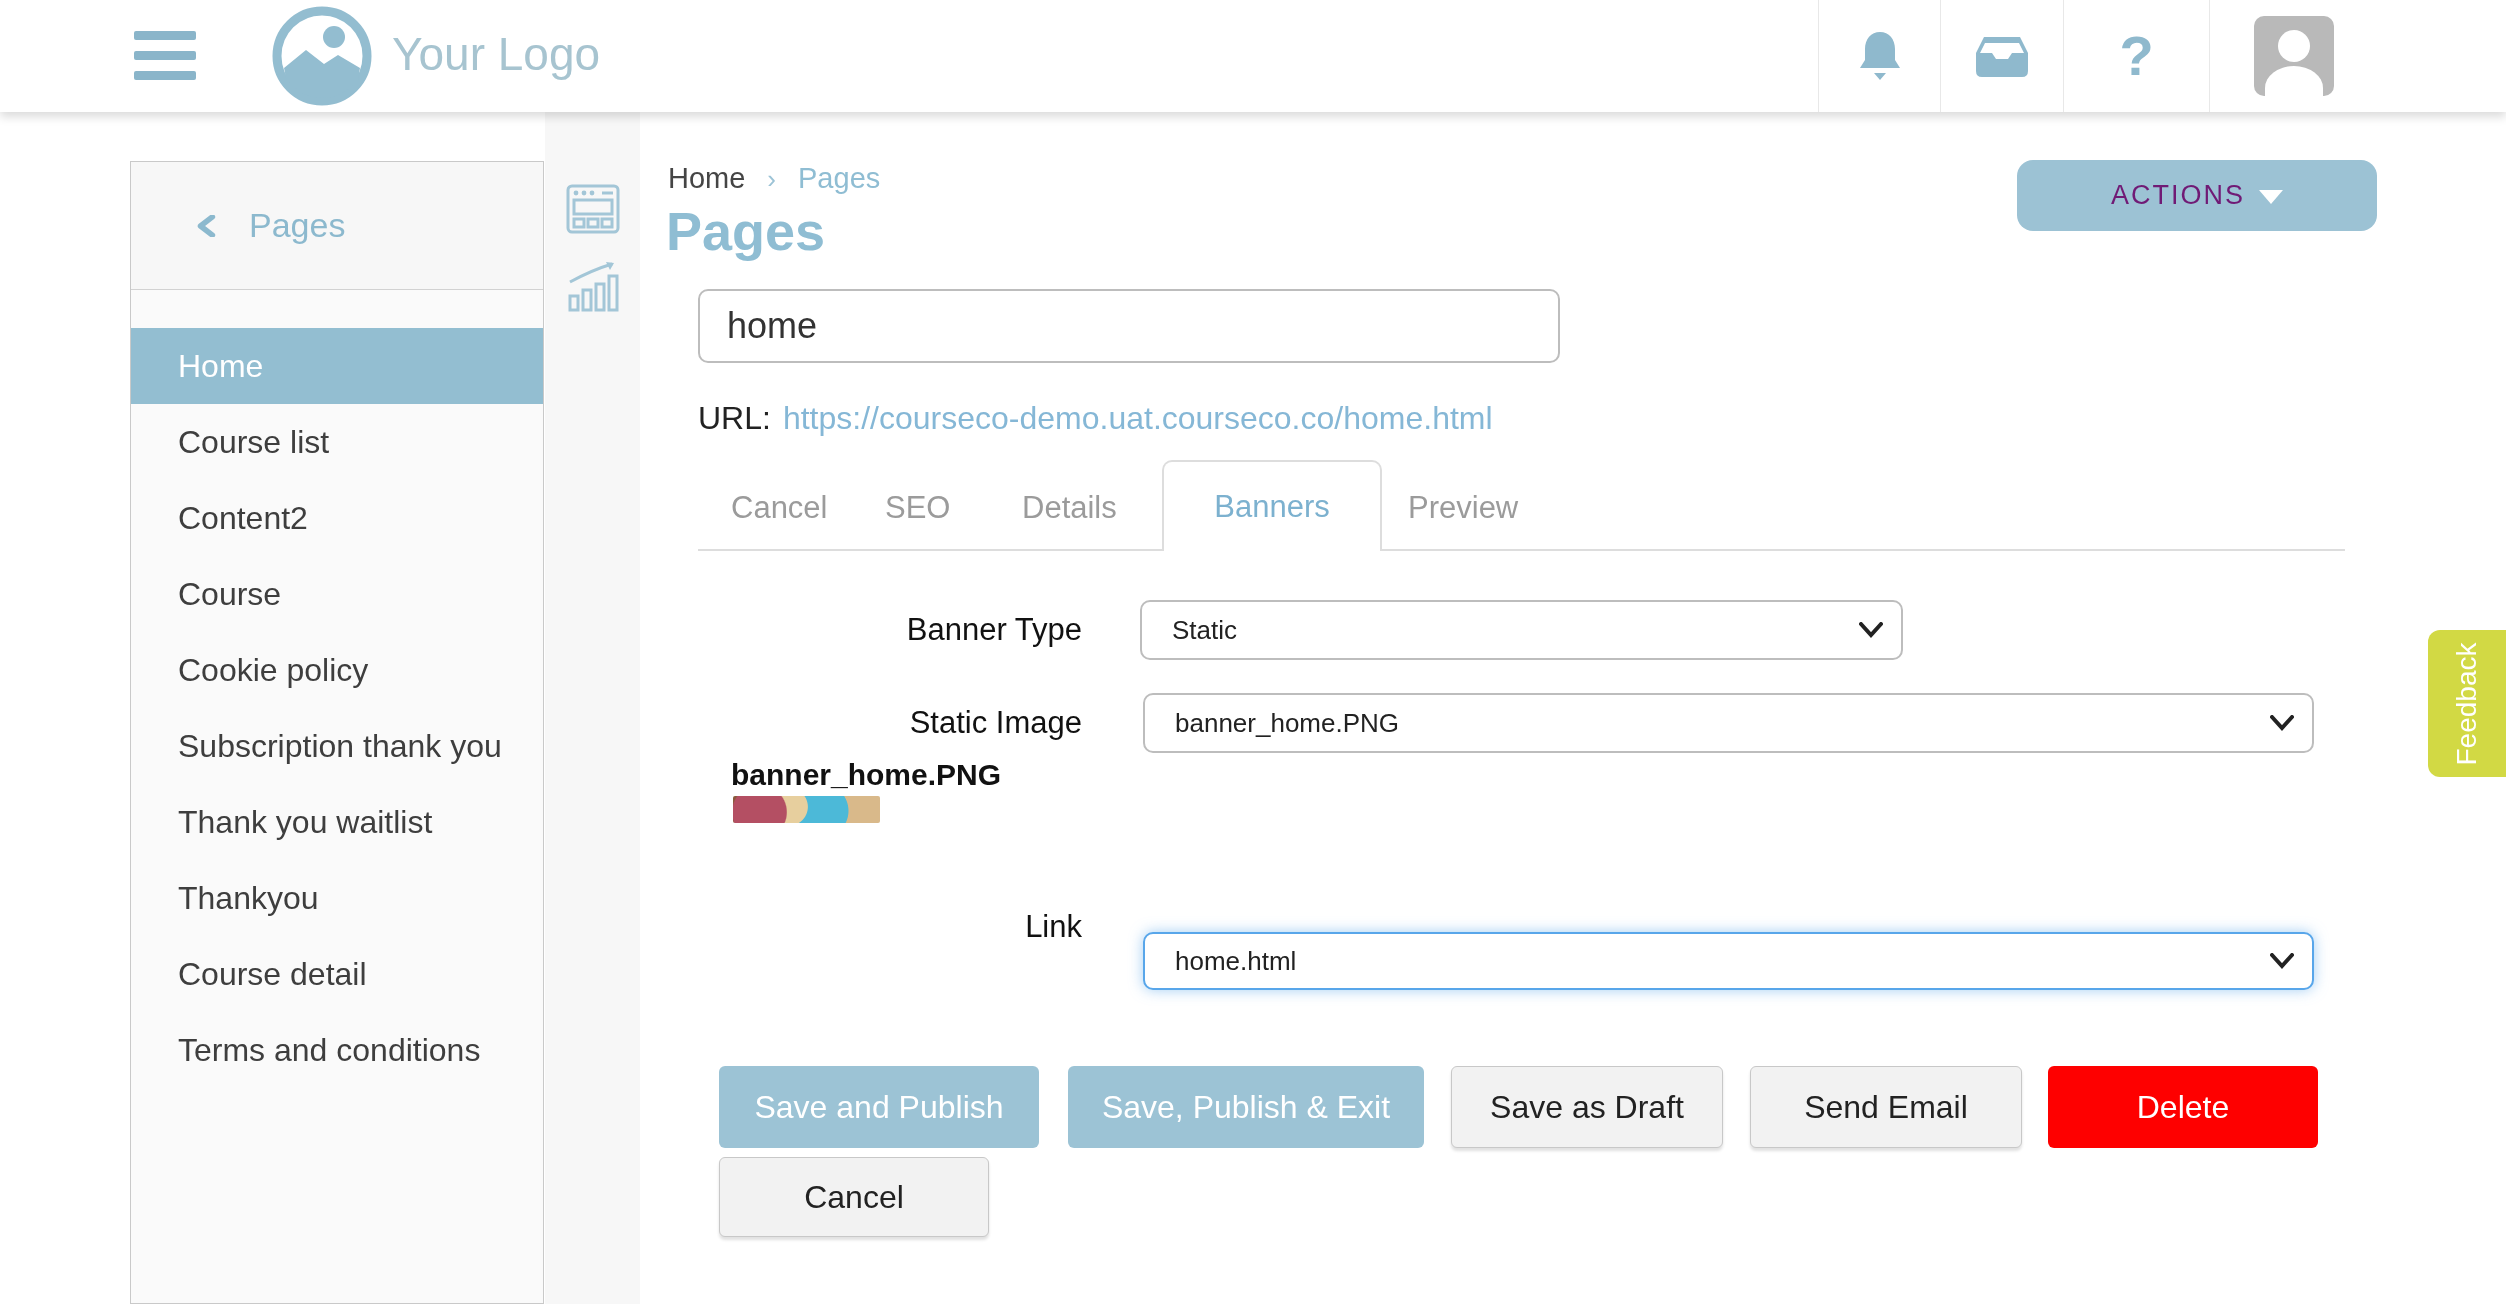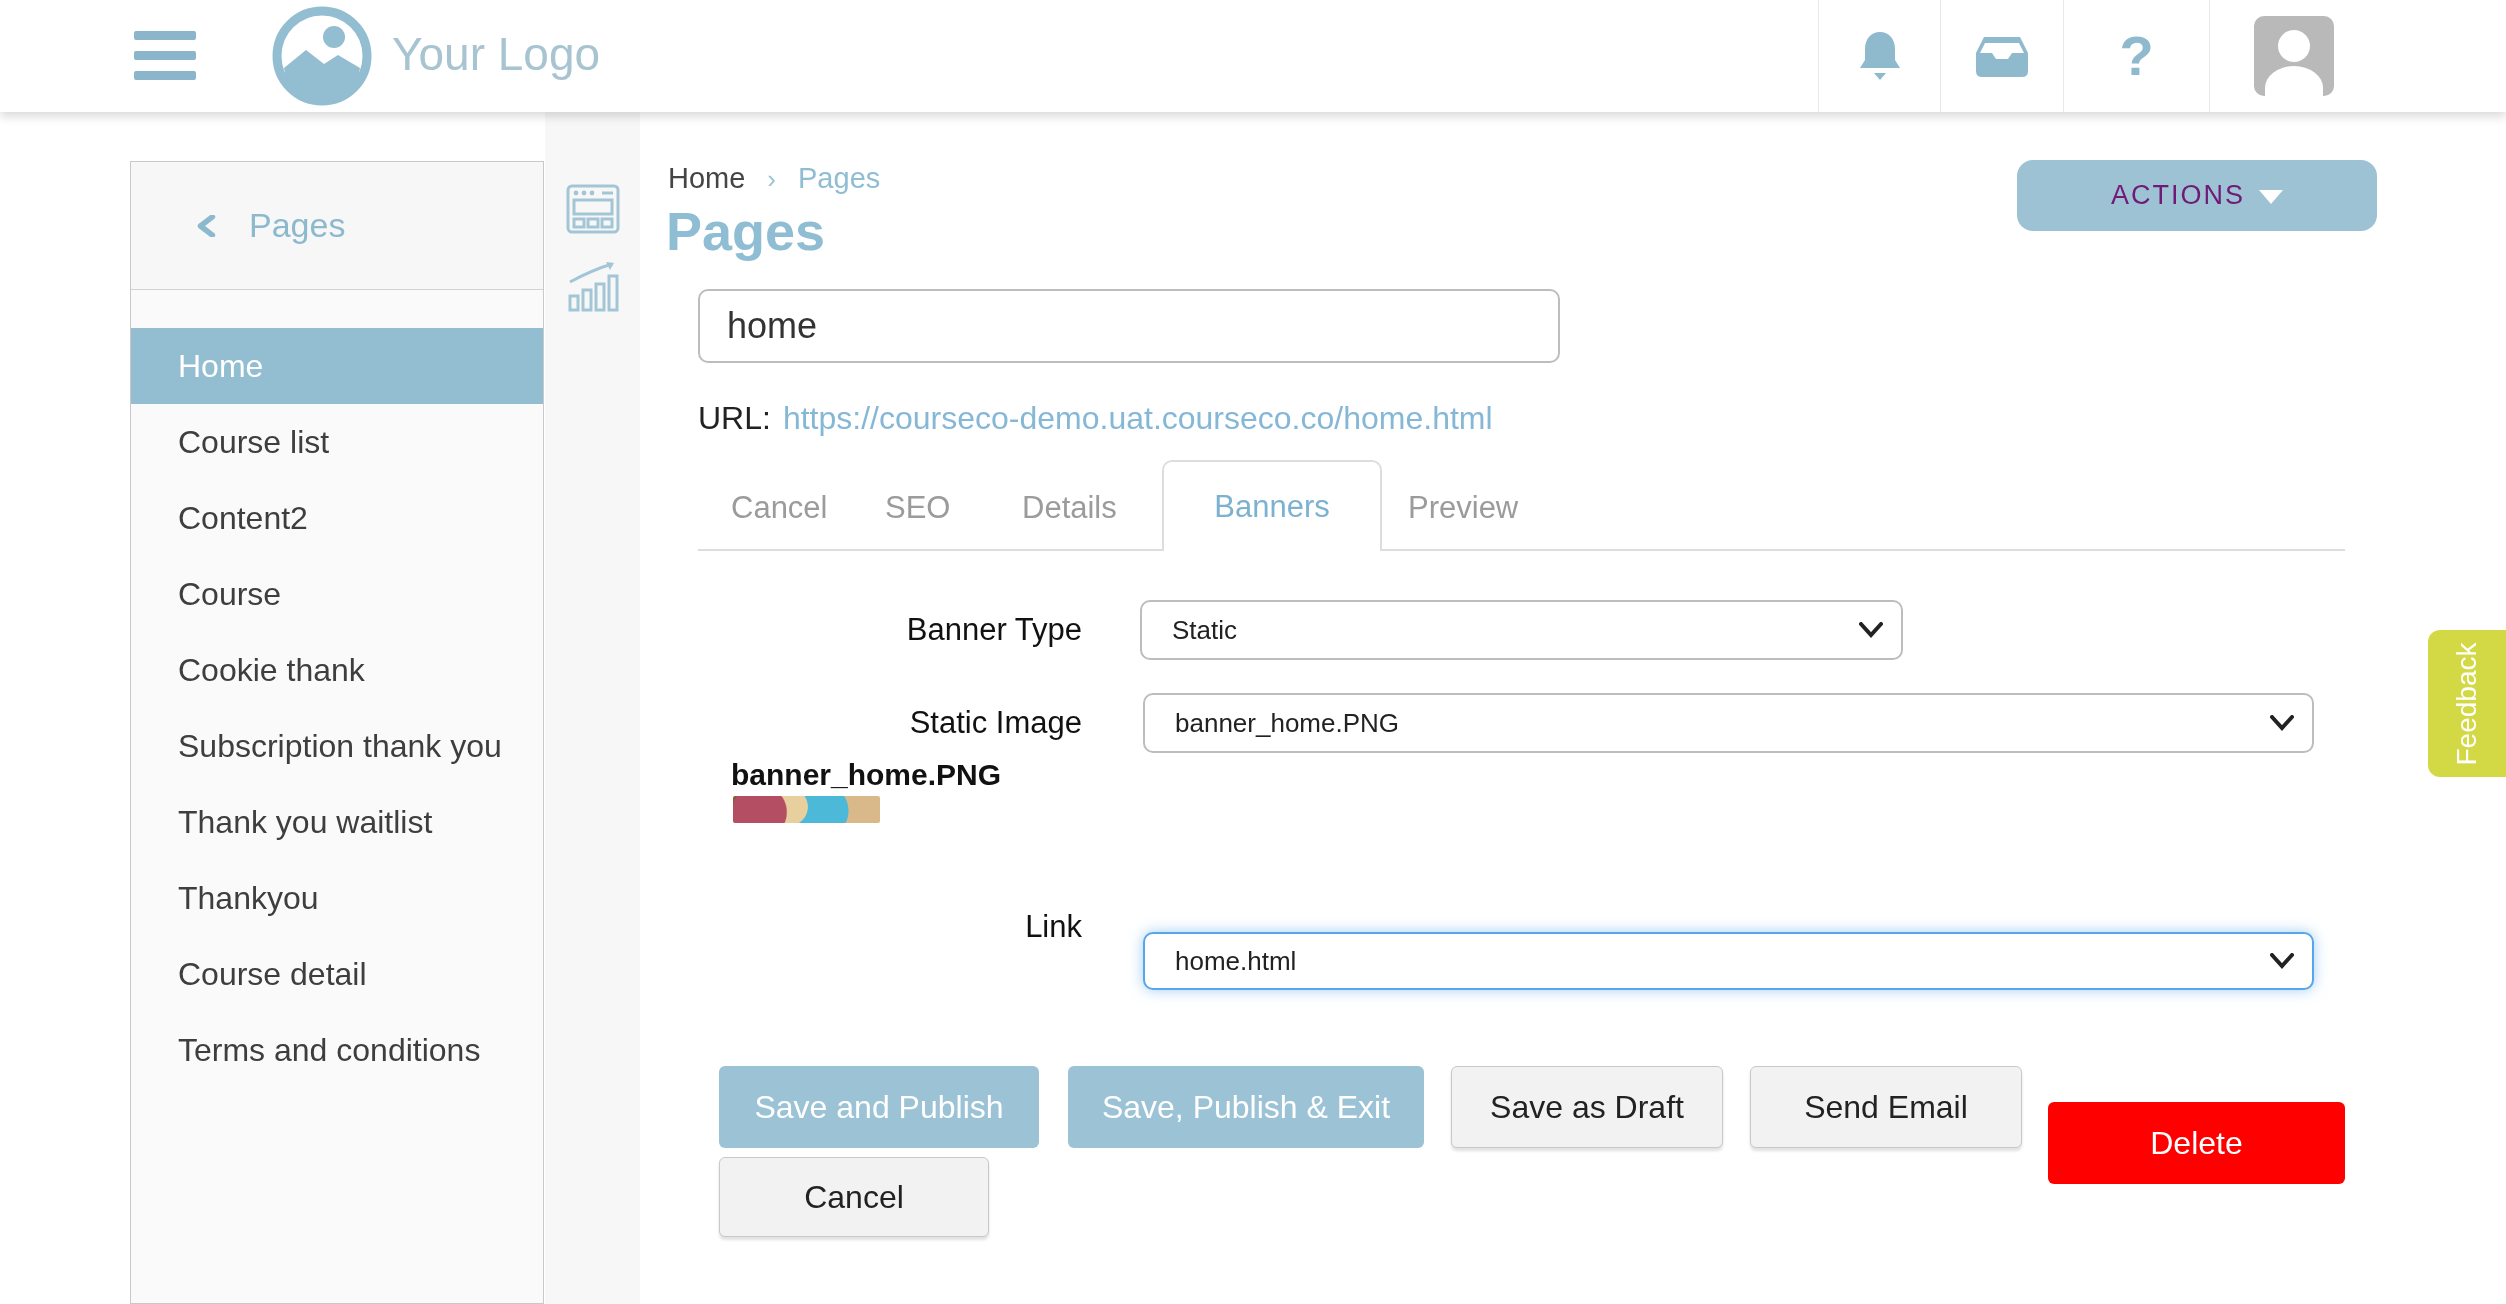--- a/index.html
+++ b/index.html
@@ -91,21 +91,21 @@
 
   
   .btn { position:absolute; height:82px; border-radius:6px; font-size:32px; font-family:inherit; cursor:pointer; border:none; }
   .btn.primary { background:#9cc3d5; color:#fff; }
   .btn.default { background:#f2f2f2; color:#222; border:1px solid #c8c8c8; box-shadow:0 3px 3px rgba(0,0,0,.12); }
   .btn.danger { background:#fe0000; color:#fff; }
   .btn.b1 { left:79px; top:954px; width:320px; }
   .btn.b2 { left:428px; top:954px; width:356px; }
   .btn.b3 { left:811px; top:954px; width:272px; }
   .btn.b4 { left:1110px; top:954px; width:272px; }
-  .btn.b5 { left:1408px; top:954px; width:297px;margin-top:36px; }
+  .btn.b5 { left:1408px; top:954px; width:270px; }
   .btn.b6 { left:79px; top:1045px; width:270px; height:80px; }
 
   
   .feedback { position:absolute; right:0; top:630px; width:78px; height:147px; background:#d2d944;
               border-radius:12px 0 0 12px; z-index:40; cursor:pointer; }
   .feedback span { position:absolute; left:50%; top:50%; transform:translate(-50%,-50%) rotate(-90deg);
                    color:#fff; font-size:28px; font-weight:500; white-space:nowrap; }
   svg { display:block; }
 </style>
 </head>
@@ -156,21 +156,21 @@
       <svg class="back-chevron" viewBox="0 0 22 24">
         <path d="M18 2 L5 12 L18 22" fill="none" stroke="#8cb9ce" stroke-width="6" stroke-linecap="round" stroke-linejoin="round"></path>
       </svg>
       <span class="sidebar-title">Pages</span>
     </div>
     <div class="sidebar-list">
       <div class="side-item selected">Home</div>
       <div class="side-item">Course list</div>
       <div class="side-item">Content2</div>
       <div class="side-item">Course</div>
-      <div class="side-item">Cookie thank</div>
+      <div class="side-item">Cookie policy</div>
       <div class="side-item">Subscription thank you</div>
       <div class="side-item">Thank you waitlist</div>
       <div class="side-item">Thankyou</div>
       <div class="side-item">Course detail</div>
       <div class="side-item">Terms and conditions</div>
     </div>
   </div>
 
   <div class="strip">
     <svg class="strip-icon i1" viewBox="0 0 54 54">

